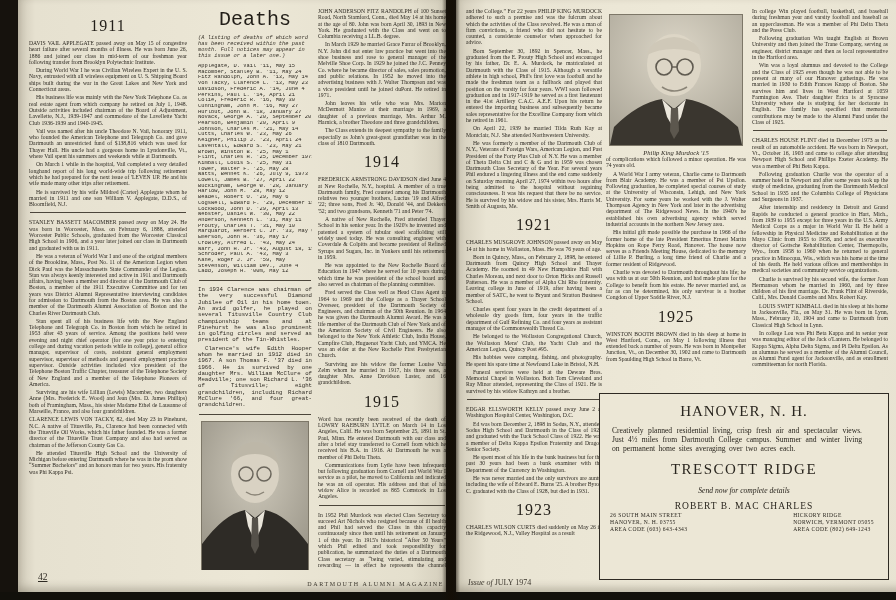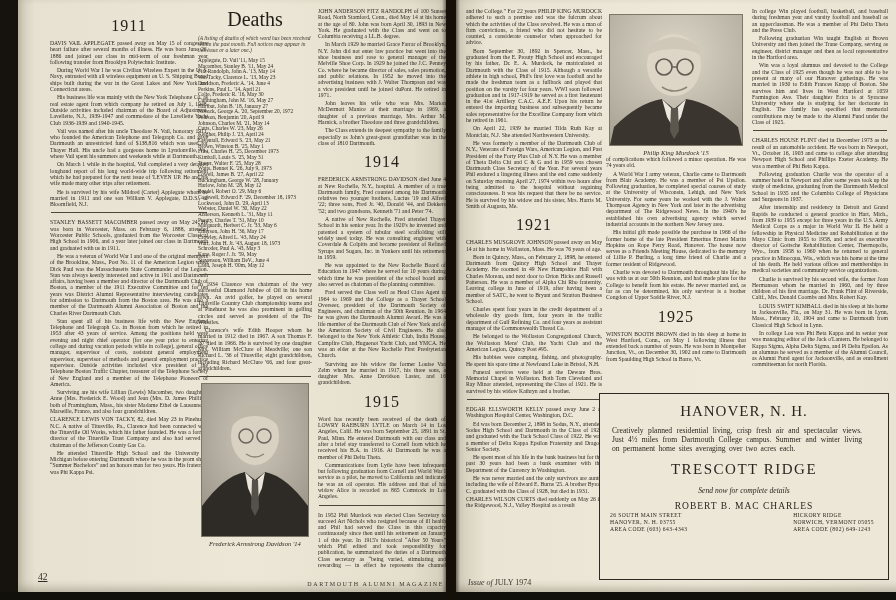--- a/index.html
+++ b/index.html
@@ -54,37 +54,37 @@
   .ad-tagline{font-size:7.6px;font-style:italic;text-align:center;margin:8px 0 6px 0;}
   .ad-agent{font-size:9.5px;text-align:center;letter-spacing:1px;margin:0 0 1px 0;}
   .ad-agent-title{font-size:7.6px;font-style:italic;text-align:center;letter-spacing:1px;margin:0 0 7px 0;}
   .ad-addresses{display:flex;justify-content:space-between;padding:0 4px 0 0;}
   .ad-addr{font-size:5.6px;line-height:7px;letter-spacing:.4px;}
 </style>
 </head>
 <body>
 
 <div class="page left-page">
-  <div class="col" style="left:32px;top:10px;width:158px;height:558px;">
+  <div class="col" style="left:11px;top:10px;width:158px;height:558px;">
       <div class="year-heading">1911</div>
       <p class="para flush">DAVIS VAIL APPLEGATE passed away on May 15 of congestive heart failure after several months of illness. He was born June 26, 1886 and joined our class in mid-term of our freshman year following transfer from Brooklyn Polytechnic Institute.</p>
       <p class="para">During World War I he was Civilian Wireless Expert in the U. S. Navy, entrusted with all wireless equipment on U. S. Shipping Board ships built during the war in the Great Lakes and New York and Connecticut areas.</p>
       <p class="para">His business life was mainly with the New York Telephone Co. as real estate agent from which company he retired on July 1, 1948. Outside activities included chairman of the Board of Adjustment, Lavellette, N.J., 1939-1947 and commodore of the Lavellette Yacht Club 1936-1939 and 1940-1945.</p>
       <p class="para">Vail was named after his uncle Theodore N. Vail, honorary 1911, who founded the American Telephone and Telegraph Co. and gave Dartmouth an unrestricted fund of $138,816 which was used for Thayer Hall. His uncle had a gorgeous home in Lyndonville, Vt., where Vail spent his summers and weekends while at Dartmouth.</p>
       <p class="para">On March 1 while in the hospital, Vail completed a very detailed longhand report of his long world-wide trip following retirement which he had prepared for the next issue of 'LEVEN UP. He and his wife made many other trips after retirement.</p>
       <p class="para">He is survived by his wife Mildred (Carter) Applegate whom he married in 1911 and one son William V. Applegate, D.D.S., of Bloomfield, N.J.</p>
       <div class="rule"></div>
       <p class="para flush">STANLEY BASSETT MACOMBER passed away on May 24. He was born in Worcester, Mass. on February 6, 1888, attended Worcester Public Schools, graduated from the Worcester Classical High School in 1906, and a year later joined our class in Dartmouth and graduated with us in 1911.</p>
       <p class="para">He was a veteran of World War I and one of the original members of the Brookline, Mass., Post No. 11 of the American Legion when Dick Paul was the Massachusetts State Commander of the Legion. Stan was always keenly interested and active in 1911 and Dartmouth affairs, having been a member and director of the Dartmouth Club of Boston, a member of the 1911 Executive Committee and for ten years was District Alumni Representative interviewing candidates for admission to Dartmouth from the Boston area. He was also a member of the Dartmouth Alumni Association of Boston and the Charles River Dartmouth Club.</p>
       <p class="para">Stan spent all of his business life with the New England Telephone and Telegraph Co. in Boston from which he retired in 1953 after 43 years of service. Among the positions held were evening and night chief operator (for one year prior to entering college and during vacation periods while in college), general office manager, supervisor of costs, assistant general employment supervisor, supervisor of methods and general employment practice supervisor. Outside activities included vice president of the Telephone Boston Traffic Chapter, treasurer of the Telephone Society of New England and a member of the Telephone Pioneers of America.</p>
       <p class="para">Surviving are his wife Lillian (Lewis) Macomber, two daughters Anne (Mrs. Frederick E. Wood) and Jean (Mrs. D. James Phillips) both of Framingham, Mass., his sister Madame Ethel de Lausanne of Marseille, France, and also four grandchildren.</p>
       <p class="para flush">CLARENCE LEWIS VON TACKY, 82, died May 23 in Pinehurst, N.C. A native of Titusville, Pa., Clarence had been connected with the Titusville Oil Works, which his father founded. He was a former director of the Titusville Trust Company and also had served as chairman of the Jefferson County Gas Co.</p>
       <p class="para">He attended Titusville High School and the University of Michigan before entering Dartmouth where he was in the prom show “Summer Bachelors” and an honors man for two years. His fraternity was Phi Kappa Psi.</p>
     </div>
-  <div class="col" style="left:180px;top:8px;width:114px;height:562px;">
+  <div class="col" style="left:180px;top:8px;width:114px;height:562px;font-family:Liberation Mono, monospace;">
       <div class="deaths-title">Deaths</div>
       <div class="deaths-note">(A listing of deaths of which word has been received within the past month. Full notices may appear in this issue or a later one.)</div>
       <div class="deaths-list">
         <div class="death-entry">Applegate, D. Vail '11, May 15</div>
         <div class="death-entry">Macomber, Stanley B. '11, May 24</div>
         <div class="death-entry">Fitz Randolph, John A. '13, May 14</div>
         <div class="death-entry">Von Tacky, Clarence L. '13, May 23</div>
         <div class="death-entry">Davidson, Frederic A. '14, June 4</div>
         <div class="death-entry">Perkins, Paul L. '14, April 21</div>
         <div class="death-entry">Colie, Frederic R. '16, May 30</div>
@@ -177,20 +177,21 @@
       <p class="para">Born in Quincy, Mass., on February 2, 1898, he entered Dartmouth from Quincy High School and Thayer Academy. He roomed in 49 New Hampshire Hall with Charles Moreau, and next door to Orton Hicks and Russell Patterson. He was a member of Alpha Chi Rho fraternity. Leaving college in June of 1919, after having been a member of SATC, he went to Bryant and Stratton Business School.</p>
       <p class="para">Charles spent four years in the credit department of a wholesale dry goods firm, four years in the traffic department of Gulf Refining Co. and four years as assistant manager of the Commonwealth Thread Co.</p>
       <p class="para">He belonged to the Wollaston Congregational Church, the Wollaston Mens' Club, the Yacht Club and the American Legion, Quincy Post #95.</p>
       <p class="para">His hobbies were camping, fishing, and photography. He spent his spare time at Newfound Lake in Bristol, N.H.</p>
       <p class="para">Funeral services were held at the Deware Bros. Memorial Chapel in Wollaston. Both Tom Cleveland and Ray Minor attended, representing the Class of 1921. He is survived by his widow Kathryn and a brother.</p>
       <div class="rule"></div>
       <p class="para flush">EDGAR ELLSWORTH KELLY passed away June 2 at Washington Hospital Center, Washington, D.C.</p>
       <p class="para">Ed was born December 2, 1898 in Sodus, N.Y., attended Sodus High School and Dartmouth in the Class of 1921 and graduated with the Tuck School Class of 1922. He was a member of Delta Kappa Epsilon Fraternity and Dragon Senior Society.</p>
       <p class="para">He spent most of his life in the bank business but for the past 30 years had been a bank examiner with the Department of the Currency in Washington.</p>
       <p class="para">He was never married and the only survivors are aunts, including the wife of Edward E. Burns '25. A brother Byron C. graduated with the Class of 1928, but died in 1931.</p>
+      <div class="year-heading">1923</div>
       <p class="para flush">CHARLES WILSON CURTS died suddenly on May 26 in the Ridgewood, N.J., Valley Hospital as a result</p>
     </div>
   <div class="col" style="left:150px;top:8px;width:140px;height:380px;">
       <div class="photo murdock">
         <svg width="132" height="130" viewBox="0 0 132 130" xmlns="http://www.w3.org/2000/svg">
           <rect width="132" height="130" fill="#c8c3b5"></rect>
           <rect width="132" height="130" fill="url(#g2)"></rect>
           <defs>
             <radialGradient id="g2" cx="0.5" cy="0.3" r="0.9">
               <stop offset="0" stop-color="#ddd7c8"></stop>

